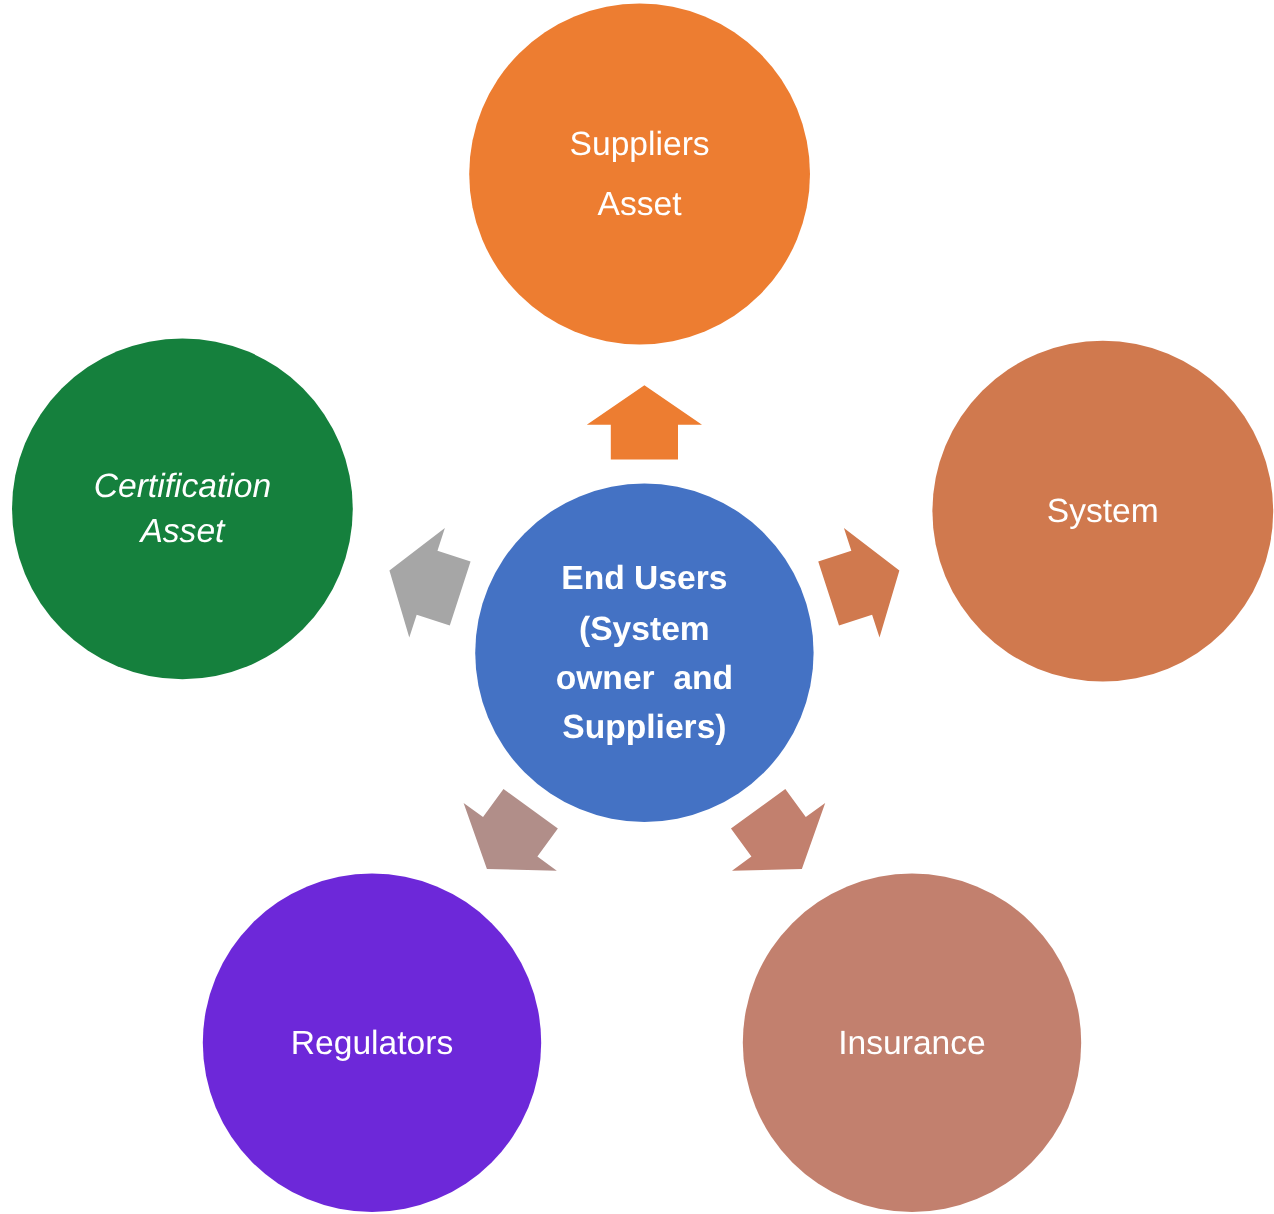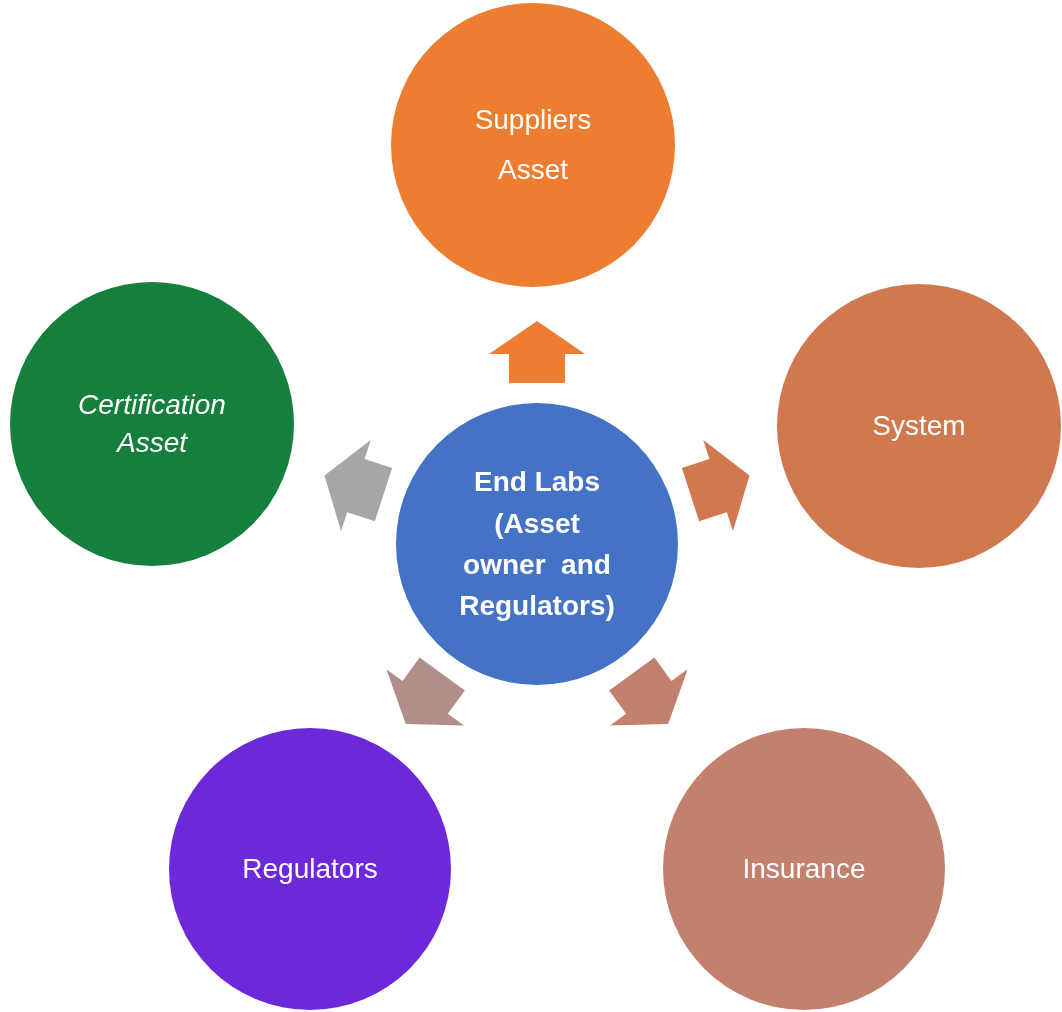--- a/index.html
+++ b/index.html
@@ -59,21 +59,21 @@
       <div class="line">Asset</div>
     </div>
   </div>
 
   <div class="circle" style="left: 777px; top: 284px; width: 284px; height: 284px; background-color: rgb(208, 121, 78);">
     <div class="label">
       <div class="line">System</div>
     </div>
   </div>
 
-  <div class="circle" style="left: 663px; top: 728px; width: 282px; height: 282px; background-color: rgb(194, 128, 110);">
+  <div class="circle" style="left: 619px; top: 728px; width: 282px; height: 282px; background-color: rgb(194, 128, 110);">
     <div class="label">
       <div class="line">Insurance</div>
     </div>
   </div>
 
   <div class="circle" style="left: 169px; top: 728px; width: 282px; height: 282px; background-color: #6d28d9;">
     <div class="label">
       <div class="line">Regulators</div>
     </div>
   </div>
@@ -100,20 +100,20 @@
   <svg class="arrow" style="left:424px; top:699px; --rot:216deg" width="96" height="62" viewBox="0 0 96 62">
     <polygon points="48,0 96,33 76,33 76,62 20,62 20,33 0,33" fill="#B18E89"></polygon>
   </svg>
 
   <svg class="arrow" style="left:354px; top:485px; --rot:288deg" width="96" height="62" viewBox="0 0 96 62">
     <polygon points="48,0 96,33 76,33 76,62 20,62 20,33 0,33" fill="#A6A6A6"></polygon>
   </svg>
 
   <div class="circle" style="left: 396px; top: 403px; width: 282px; height: 282px; background-color: rgb(68, 114, 196);">
     <div class="label center-bold">
-      <div class="line">End Labs</div>
-      <div class="line">(Asset</div>
+      <div class="line">End Users</div>
+      <div class="line">(System</div>
       <div class="line">owner  and</div>
-      <div class="line">Regulators)</div>
+      <div class="line">Suppliers)</div>
     </div>
   </div>
 
 </div>
 
 </body></html>

